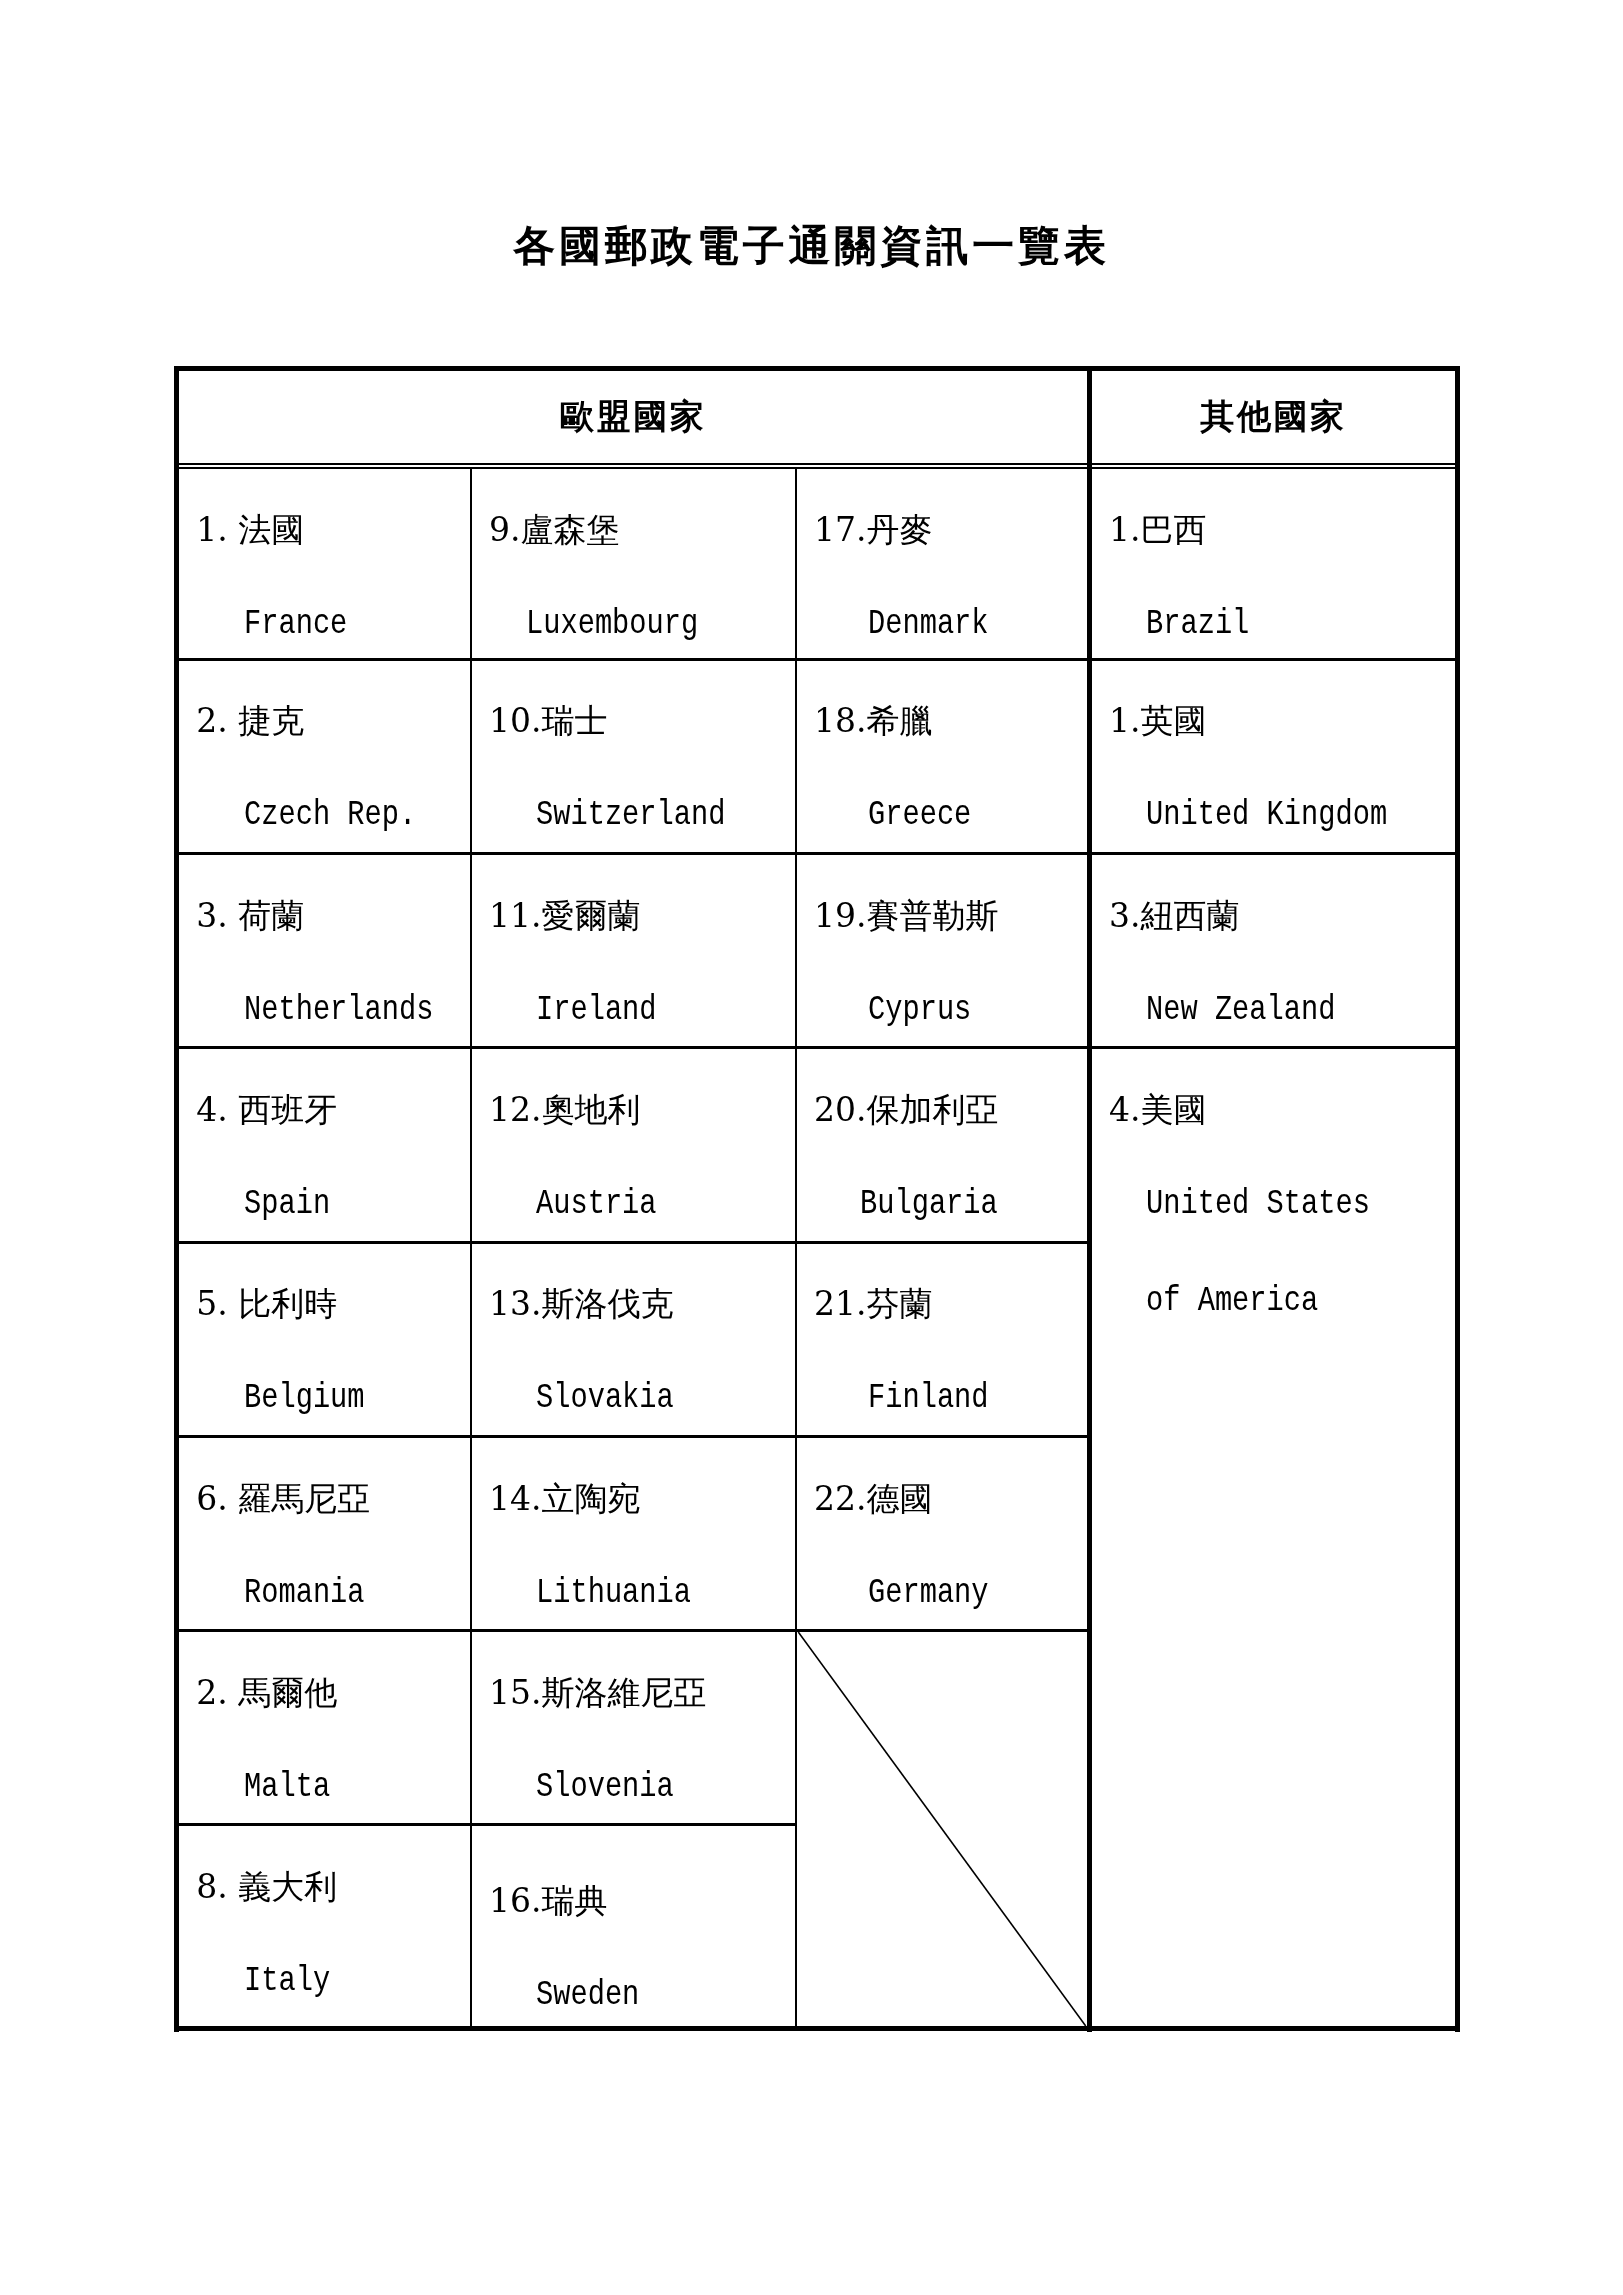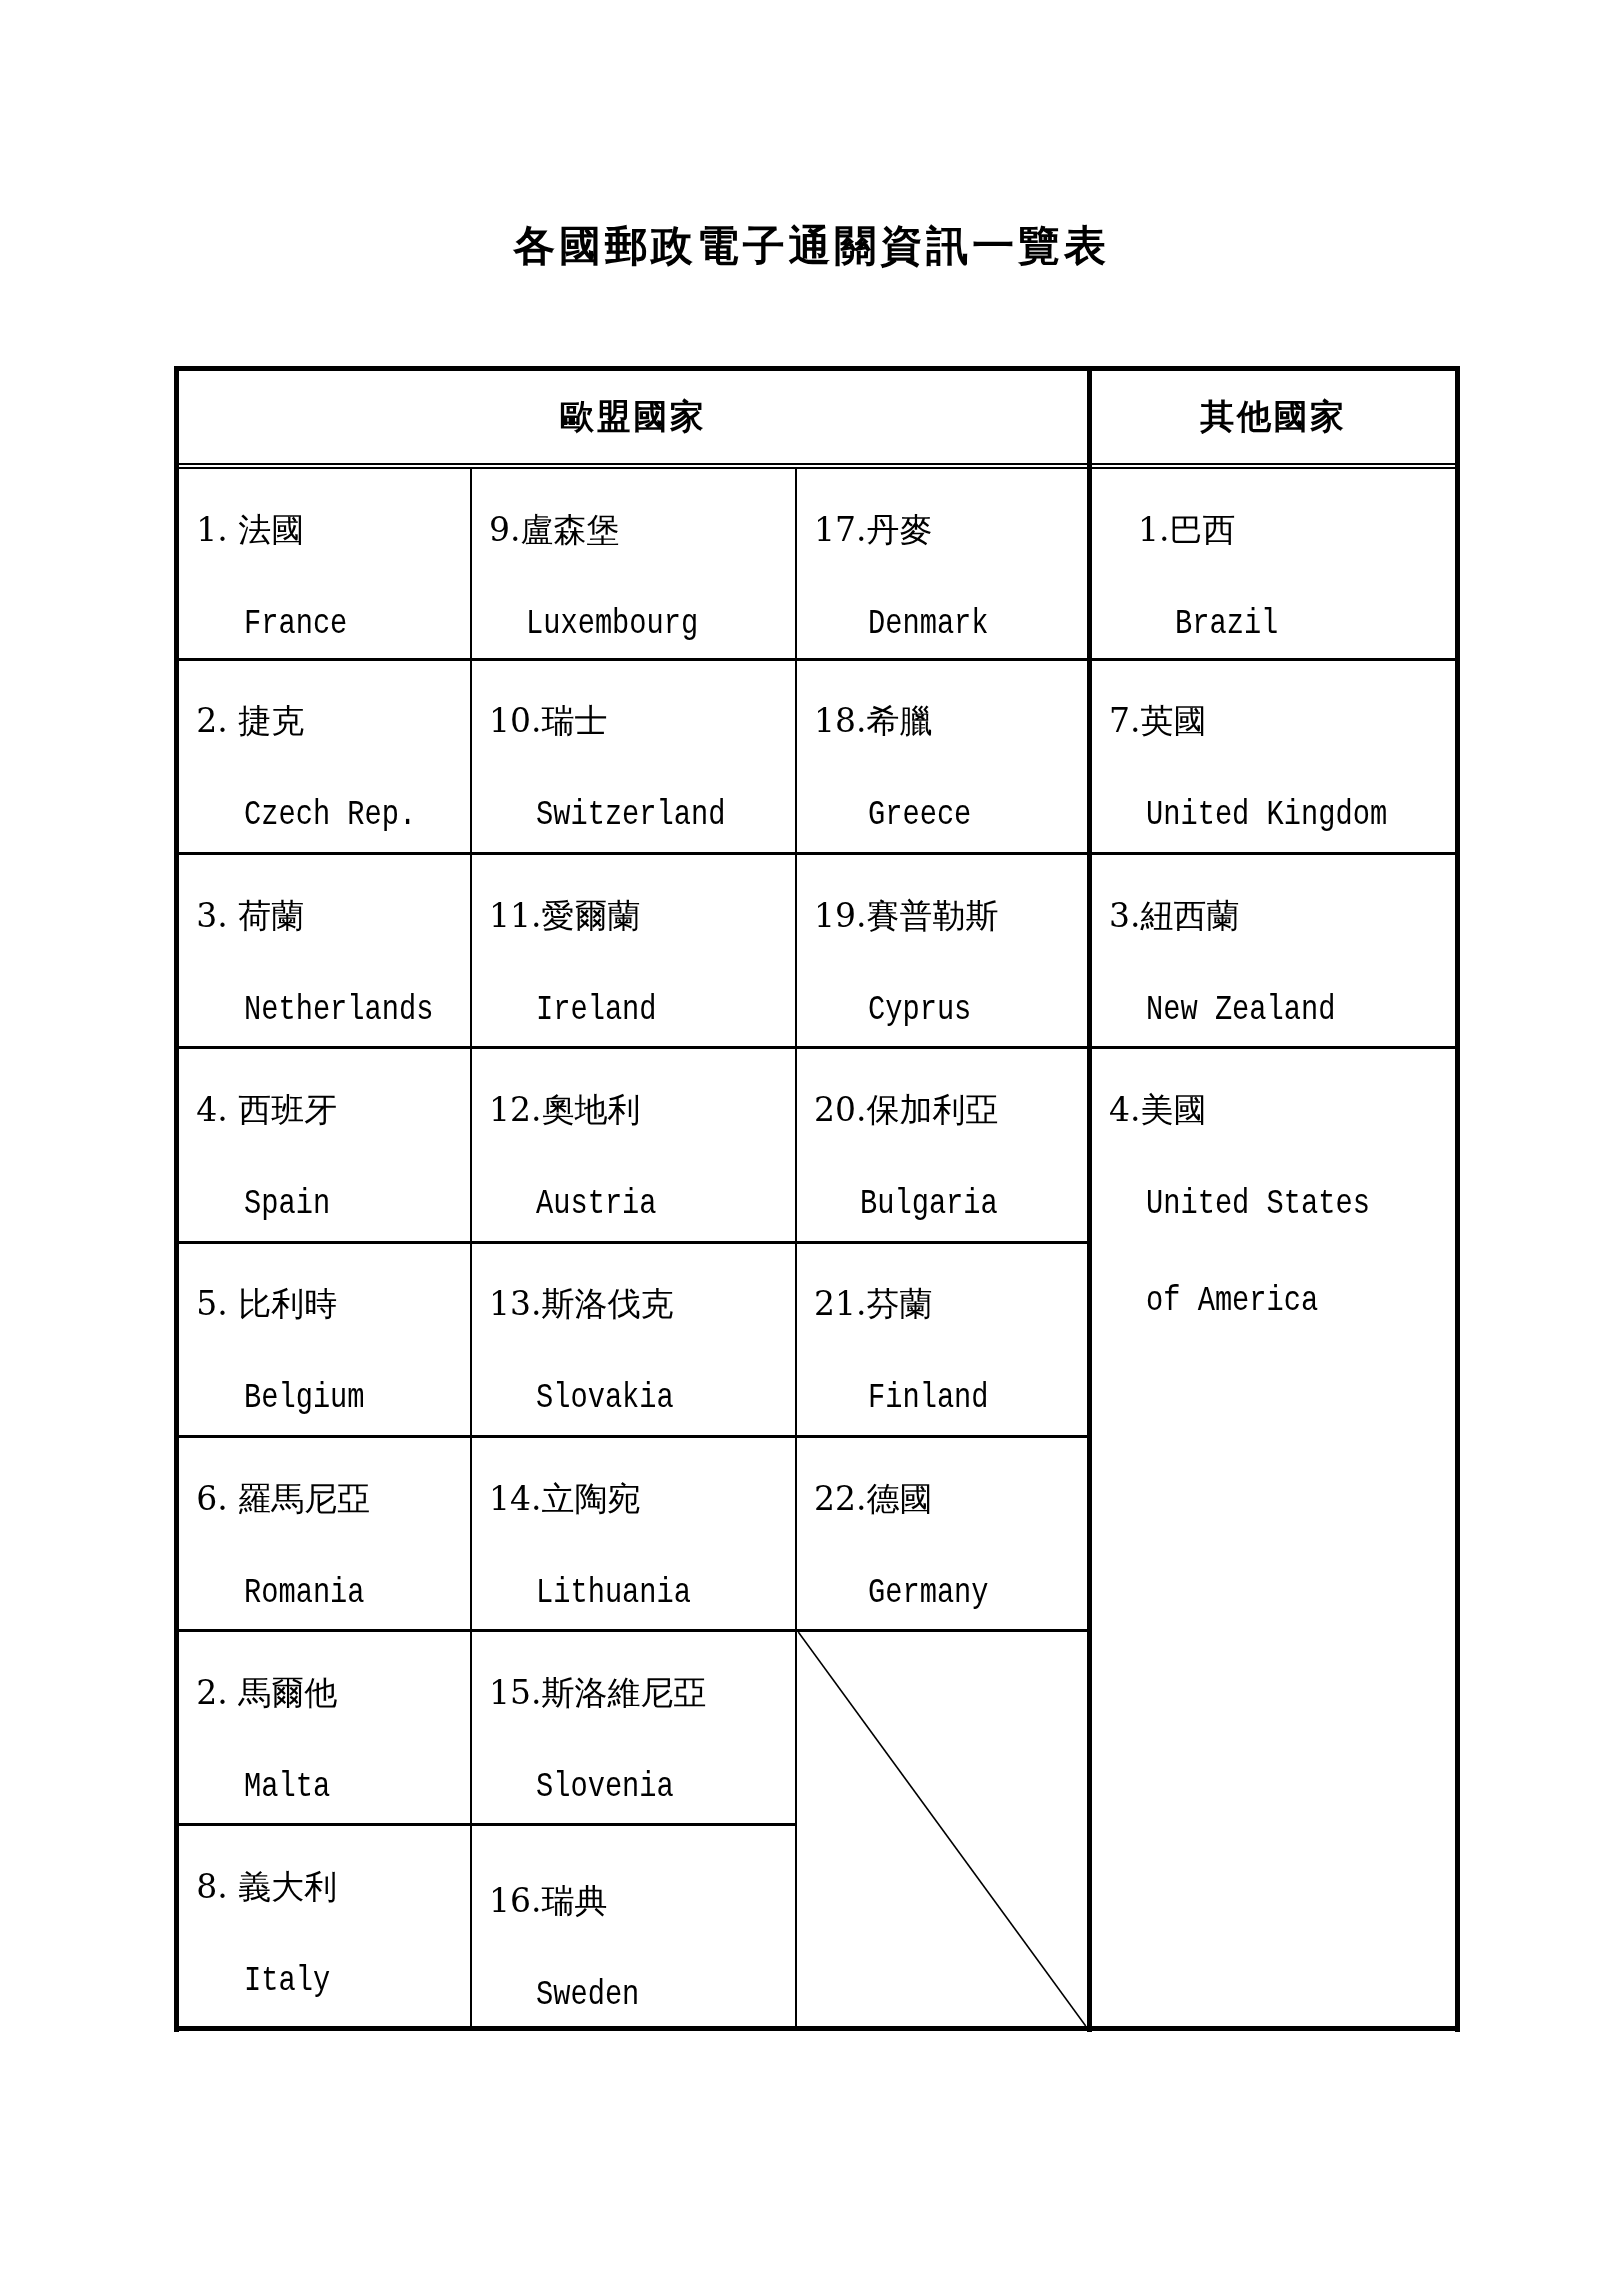--- a/index.html
+++ b/index.html
@@ -138,26 +138,26 @@
     </div>
   <div class="cell" style="left:623px;top:1072px;width:290px;height:192px;">
       <span class="zh">22.德國</span>
       <span class="en" style="left:71px">Germany</span>
     </div>
 
   <svg class="diag" style="left:623px;top:1266px;" width="290" height="394" viewBox="0 0 444 603">
     <line x1="2" y1="0" x2="442" y2="603" stroke="#000" stroke-width="2.5"></line>
   </svg>
 
-  <div class="cell" style="left:918px;top:103px;width:363px;height:188px;margin-left:29px;">
+  <div class="cell" style="left:918px;top:103px;width:363px;height:188px;">
       <span class="zh">1.巴西</span>
       <span class="en" style="left:54px">Brazil</span>
     </div>
   <div class="cell" style="left:918px;top:294px;width:363px;height:192px;">
-      <span class="zh">7.英國</span>
+      <span class="zh">1.英國</span>
       <span class="en" style="left:54px">United Kingdom</span>
     </div>
   <div class="cell" style="left:918px;top:489px;width:363px;height:192px;">
       <span class="zh">3.紐西蘭</span>
       <span class="en" style="left:54px">New Zealand</span>
     </div>
   <div class="cell" style="left:918px;top:683px;width:363px;height:977px;">
     <span class="zh">4.美國</span>
     <span class="en" style="left:54px">United States</span>
     <span class="en" style="left:54px;top:233px;">of America</span>

